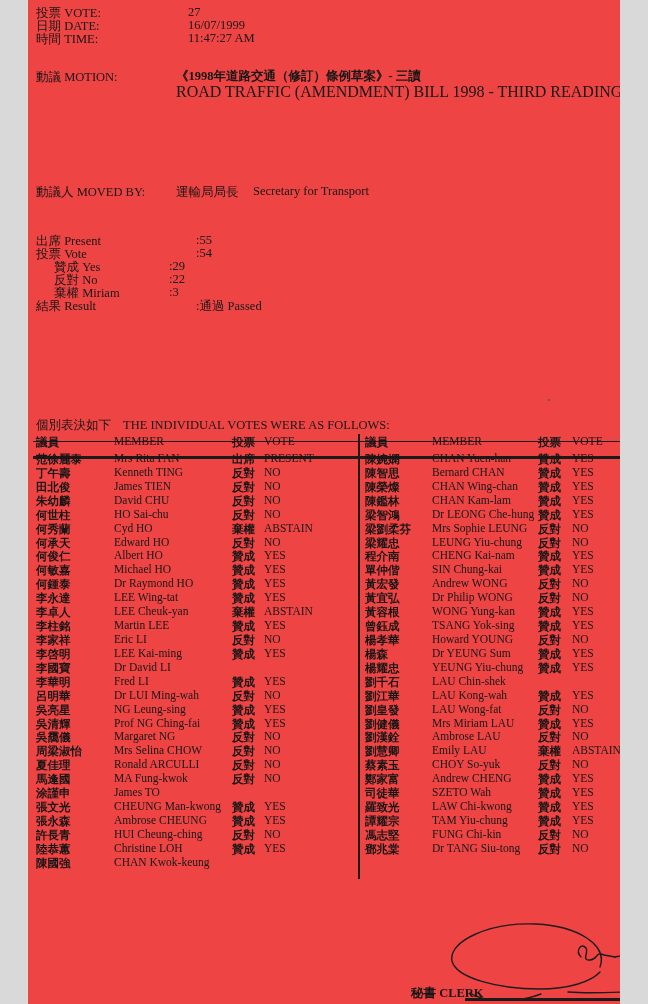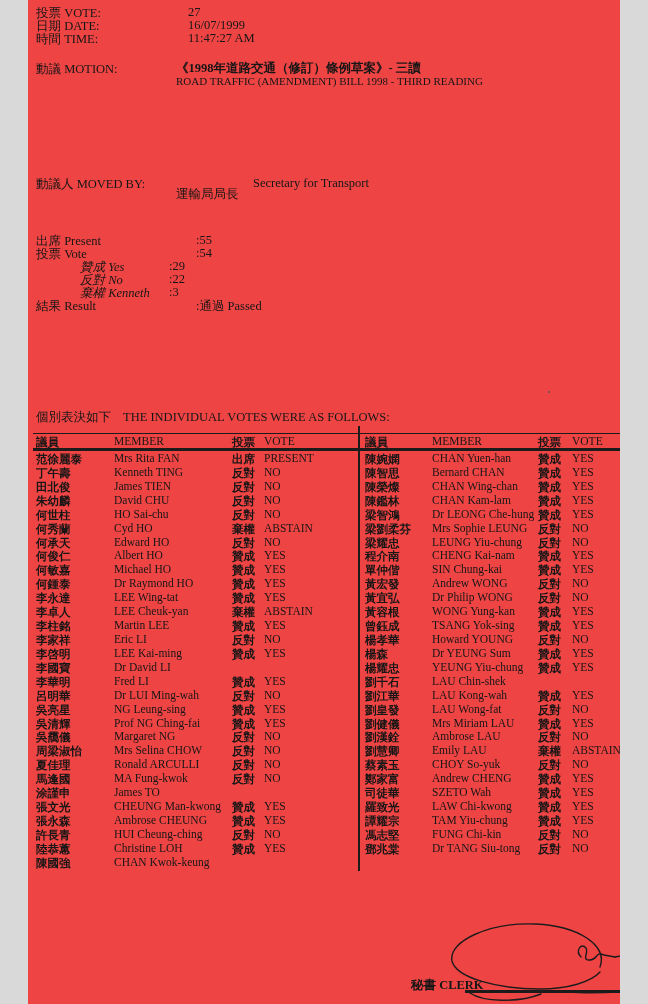--- a/index.html
+++ b/index.html
@@ -5,38 +5,38 @@
   html,body{margin:0;padding:0;background:#d9d9d9;}
   .page{
     position:relative;
     width:592px;height:1004px;
     margin:0 auto;
     background:#ef4444;
     font-family:"Liberation Serif","DejaVu Serif",serif;
     color:#161616;
     overflow:hidden;
   }
-  .abs{position:absolute;white-space:nowrap;}
+  .abs{position:absolute;white-space:nowrap;margin-top:8px;}
   
   .info-row{position:absolute;left:8px;font-size:12.5px;height:13px;}
   .info-row .lbl{position:absolute;left:0;top:0;white-space:nowrap;}
   .info-row .val{position:absolute;left:152px;top:0;white-space:nowrap;}
   
   .motion-lbl{left:8px;top:61px;font-size:12.5px;}
   .motion-l1{left:148px;top:60px;font-size:12.5px;font-weight:600;}
-  .motion-l2{left:148px;top:75px;font-size:11px;}
+  .motion-l2{left:148px;top:75px;font-size:16px;}
   
   .movedby-lbl{left:8px;top:176px;font-size:12.5px;text-align:right;}
-  .movedby-cn{left:148px;top:186px;font-size:12.5px;}
+  .movedby-cn{left:148px;top:176px;font-size:12.5px;}
   .movedby-en{left:225px;top:176px;font-size:12.5px;}
   
   .sum-row{position:absolute;left:8px;font-size:12.5px;height:13px;}
   .sum-row .lbl{position:absolute;left:0;top:0;white-space:nowrap;}
   .sum-row .val{position:absolute;left:160px;top:0;white-space:nowrap;}
-  .sum-row.indent .lbl{left:44px;font-style:italic;}
+  .sum-row.indent .lbl{left:18px;}
   .sum-row.indent .val{left:133px;}
   
   .intro-cn{left:8px;top:409px;font-size:12.5px;}
   .intro-en{left:95px;top:410px;font-size:12.5px;}
   
   .t-topline{left:5px;top:433px;width:637px;height:1px;background:#1b1b1b;}
   .t-headline{left:5px;top:448px;width:637px;height:2.5px;background:#1b1b1b;}
   .t-divider{left:330px;top:426px;width:1.5px;height:445px;background:#1b1b1b;}
   
   .thead{position:absolute;top:435px;height:14px;font-size:11.5px;}
@@ -90,21 +90,21 @@
   </div>
   <div class="sum-row indent" style="top:259px">
     <span class="lbl">贊成 Yes</span>
     <span class="val">:29</span>
   </div>
   <div class="sum-row indent" style="top:272px">
     <span class="lbl">反對 No</span>
     <span class="val">:22</span>
   </div>
   <div class="sum-row indent" style="top:285px">
-    <span class="lbl">棄權 Kenneth</span>
+    <span class="lbl">棄權 Miriam</span>
     <span class="val">:3</span>
   </div>
   <div class="sum-row" style="top:298px">
     <span class="lbl">結果 Result</span>
     <span class="val">:通過 Passed</span>
   </div>
 
   <div class="abs intro-cn">個別表決如下</div>
   <div class="abs intro-en">THE INDIVIDUAL VOTES WERE AS FOLLOWS:</div>
 

